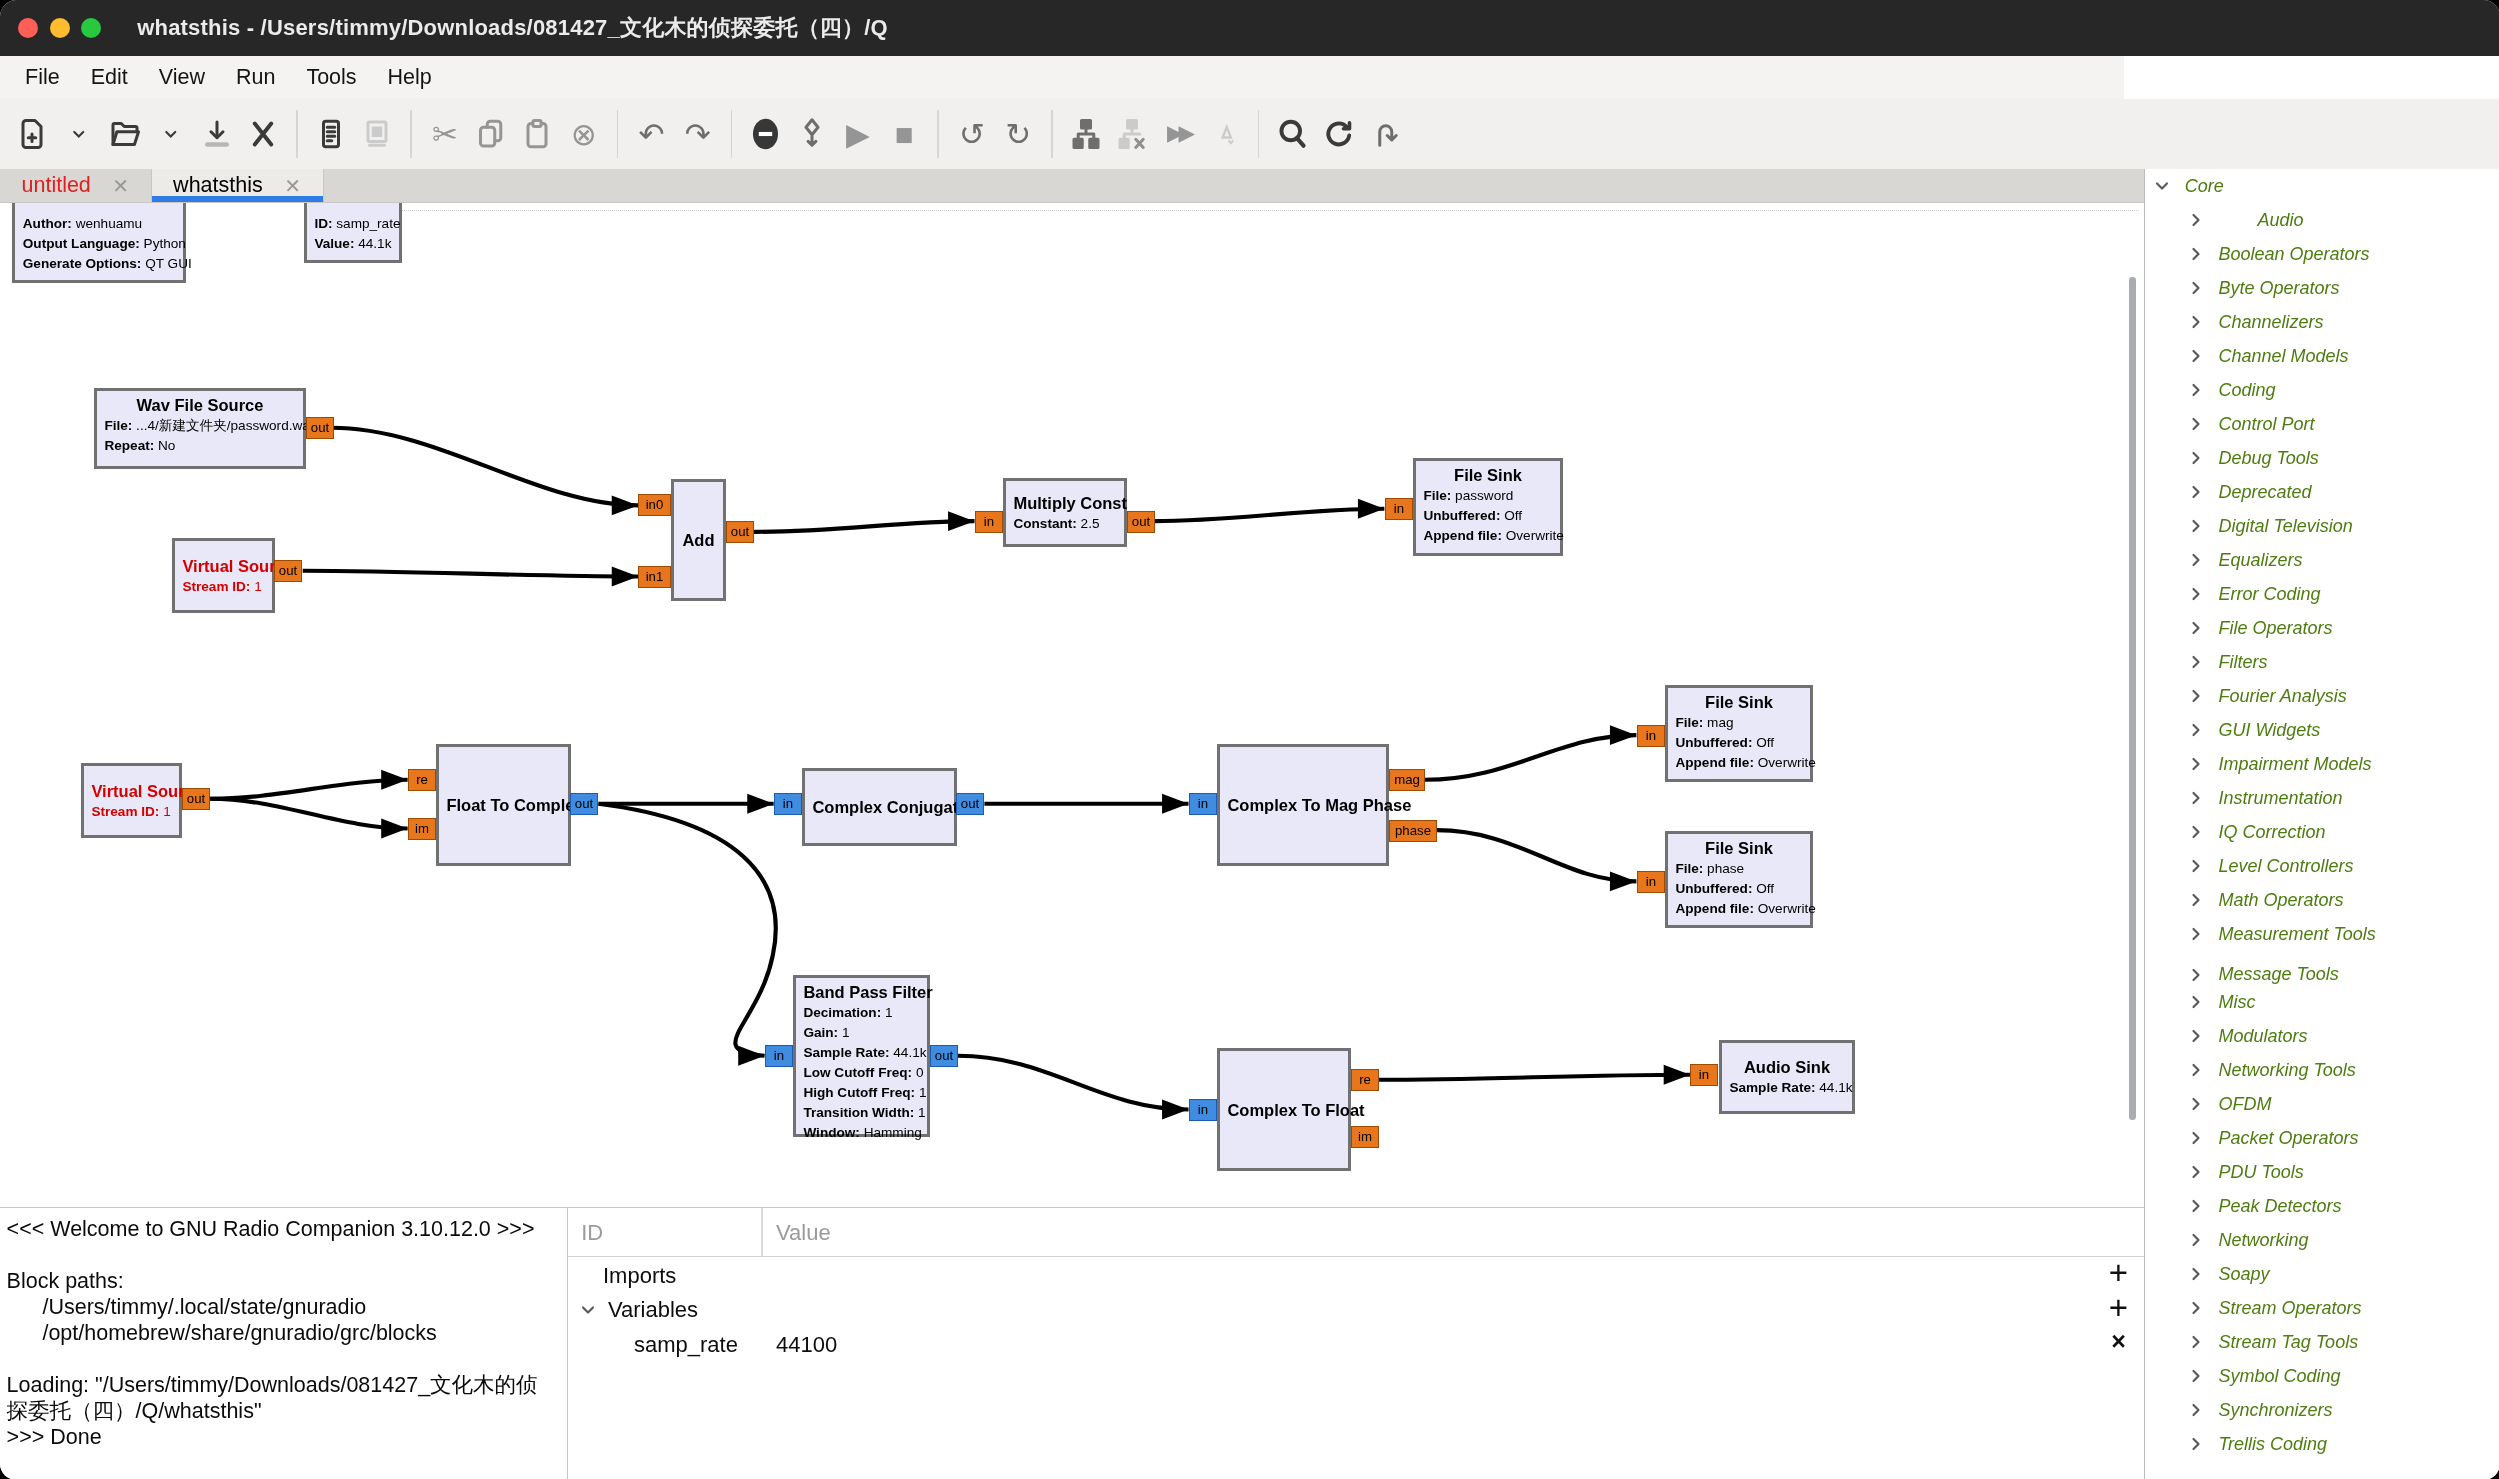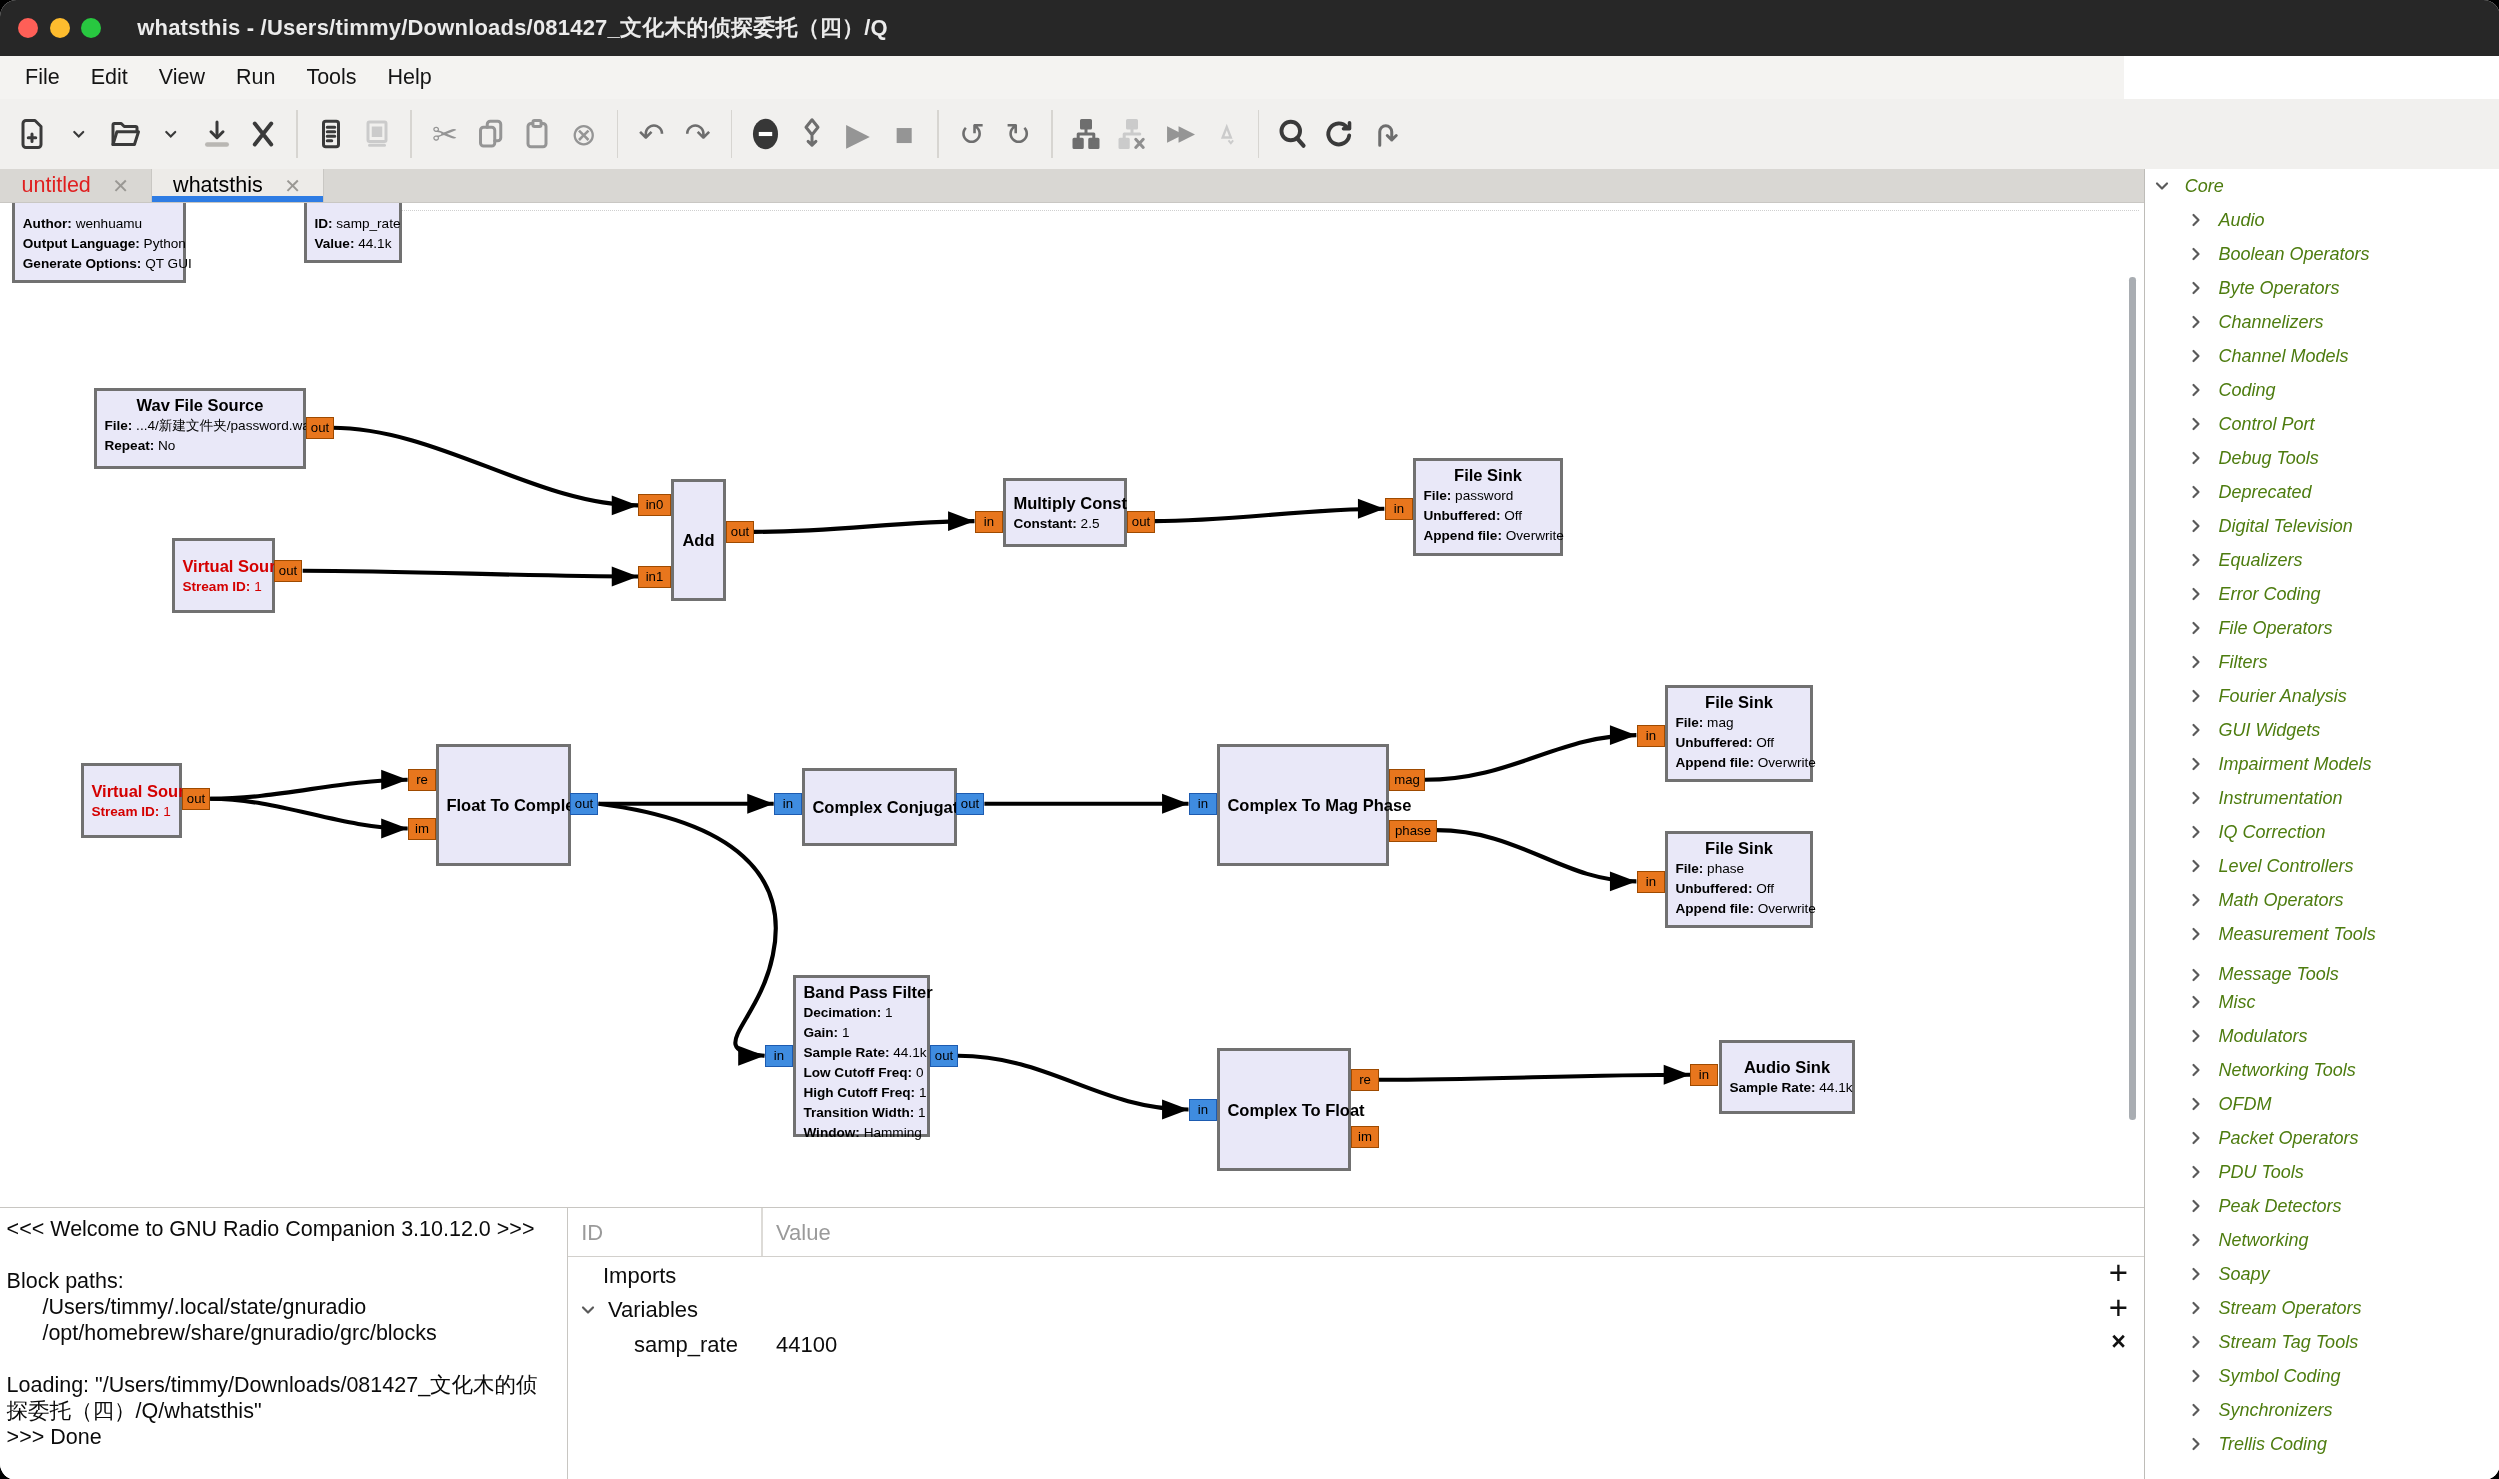--- a/index.html
+++ b/index.html
@@ -373,21 +373,21 @@
     </div>
   <div id="sidebar">
       <div class="tree-row" style="padding-left: 7.4px;">
         <span class="chev">
           <svg width="20" height="20" viewBox="0 0 24 24" fill="none" stroke="#5a5a5a" stroke-width="2.6" stroke-linecap="round" stroke-linejoin="round">
             <polyline points="6,9 12,15 18,9"></polyline>
           </svg>
         </span>
         <span class="tr-label">Core</span>
       </div>
-      <div class="tree-row" style="padding-left: 41px;">
+      <div class="tree-row" style="padding-left: 41px; gap: 39px;">
         <span class="chev">
           <svg width="20" height="20" viewBox="0 0 24 24" fill="none" stroke="#5a5a5a" stroke-width="2.6" stroke-linecap="round" stroke-linejoin="round">
             <polyline points="9,6 15,12 9,18"></polyline>
           </svg>
         </span>
         <span class="tr-label">Audio</span>
       </div>
       <div class="tree-row" style="padding-left: 41px;">
         <span class="chev">
           <svg width="20" height="20" viewBox="0 0 24 24" fill="none" stroke="#5a5a5a" stroke-width="2.6" stroke-linecap="round" stroke-linejoin="round">

